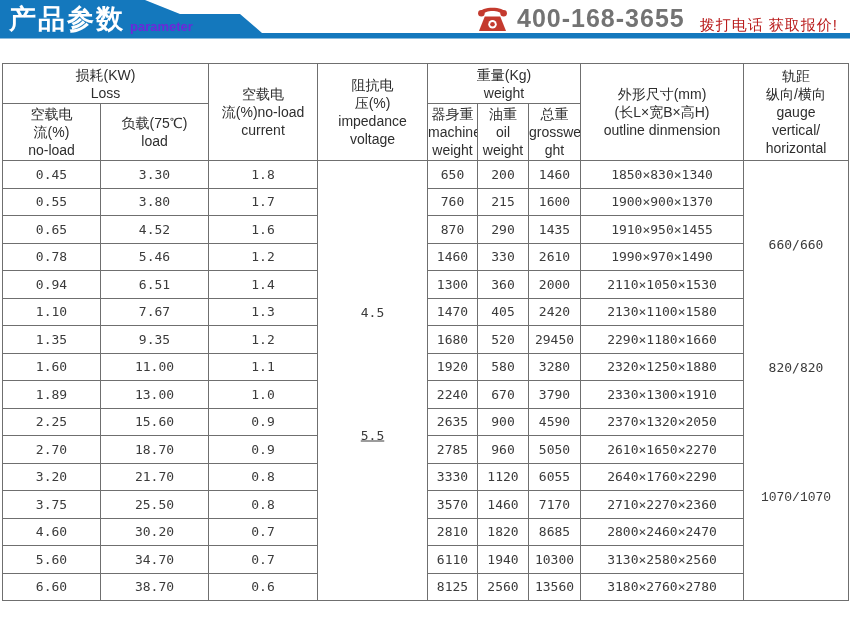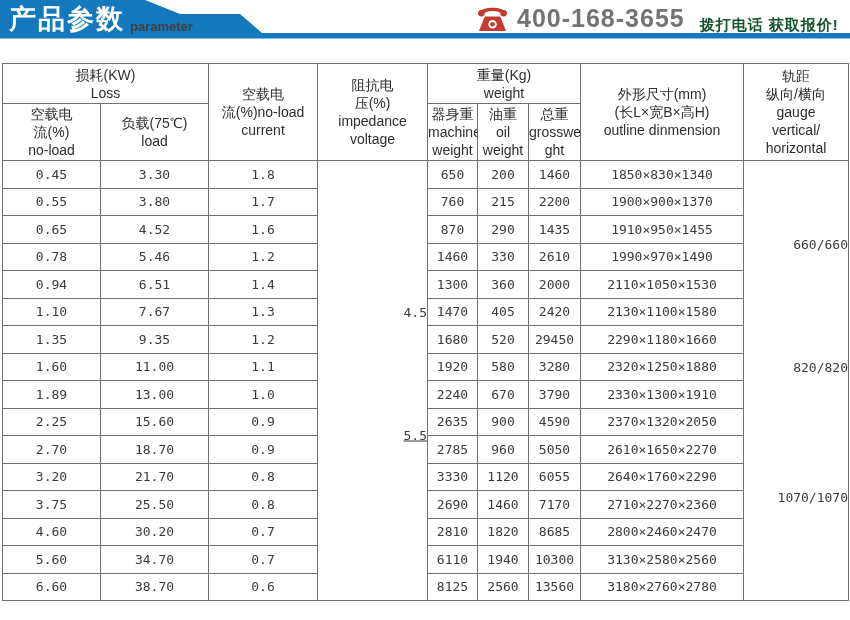--- a/index.html
+++ b/index.html
@@ -15,32 +15,32 @@
 
   
   .banner { position: relative; width: 850px; height: 40px; }
   .ribbon { position: absolute; left: 0; top: 0; width: 850px; height: 40px; }
   .ribbon polygon { fill: #1478bd; }
   .banner-title {
     position: absolute; left: 9px; top: 0; height: 38px;
     display: flex; align-items: center; z-index: 2;
   }
   .title-zh { font-weight: bold; font-size: 27px; color: #ffffff; letter-spacing: 2px; }
-  .title-en { font-weight: bold; font-size: 13px; color: #404040; margin: 15px 0 0 5px; }
+  .title-en { font-weight: bold; font-size: 13px; color: #6d28d9; margin: 15px 0 0 5px; }
   .phone-block {
     position: absolute; left: 476px; top: 1px; height: 34px;
     display: flex; align-items: center; z-index: 2;
   }
   .phone-icon { display: inline-flex; width: 33px; height: 29px; }
   .phone-number {
     font-weight: bold; font-size: 25px; color: #737373;
     margin-left: 8px; letter-spacing: 1px;
   }
   .phone-cta {
-    font-weight: bold; font-size: 15px; color: #14532d;
+    font-weight: normal; font-size: 15px; color: #b91c1c;
     margin-left: 15px; margin-top: 15px; letter-spacing: 1px;
   }
 
   
   table.params {
     border-collapse: collapse;
     table-layout: fixed;
     width: 846px;
     margin: 23px 0 0 2px;
   }
@@ -64,21 +64,21 @@
     height: 27.5px;
     font-family: "DejaVu Sans Mono", monospace;
     font-size: 13px;
     color: #3b3b3b;
     background: #ffffff;
   }
   td.merged { position: relative; }
   td.merged .mval {
     position: absolute; left: 0; right: 0;
     transform: translateY(-50%);
-    text-align: right;
+    text-align: center;
   }
   .hline { display: block; }
 </style>
 </head>
 <body>
 
 <div class="page">
 
   <header class="banner">
     <svg class="ribbon" viewBox="0 0 850 40" preserveAspectRatio="none">
@@ -188,30 +188,30 @@
             <span class="mval" style="top: 28%; margin-top: 28px;">4.5</span>
             <span class="mval" style="top: 62.5%; text-decoration: underline;">5.5</span>
           </td>
           <td>650</td>
           <td>200</td>
           <td>1460</td>
           <td>1850×830×1340</td>
           <td rowspan="16" class="merged">
             <span class="mval" style="top: 18.9%;">660/660</span>
             <span class="mval" style="top: 47%;">820/820</span>
-            <span class="mval" style="top: 76.6%;">1070/1070</span>
+            <span class="mval" style="top: 76.6%; font-family: Liberation Mono, monospace;">1070/1070</span>
           </td>
         </tr>
         <tr>
           <td>0.55</td>
           <td>3.80</td>
           <td>1.7</td>
           <td>760</td>
           <td>215</td>
-          <td>2200</td>
+          <td>1600</td>
           <td>1900×900×1370</td>
         </tr>
         <tr>
           <td>0.65</td>
           <td>4.52</td>
           <td>1.6</td>
           <td>870</td>
           <td>290</td>
           <td>1435</td>
           <td>1910×950×1455</td>
@@ -294,21 +294,21 @@
           <td>0.8</td>
           <td>3330</td>
           <td>1120</td>
           <td>6055</td>
           <td>2640×1760×2290</td>
         </tr>
         <tr>
           <td>3.75</td>
           <td>25.50</td>
           <td>0.8</td>
-          <td>2690</td>
+          <td>3570</td>
           <td>1460</td>
           <td>7170</td>
           <td>2710×2270×2360</td>
         </tr>
         <tr>
           <td>4.60</td>
           <td>30.20</td>
           <td>0.7</td>
           <td>2810</td>
           <td>1820</td>

